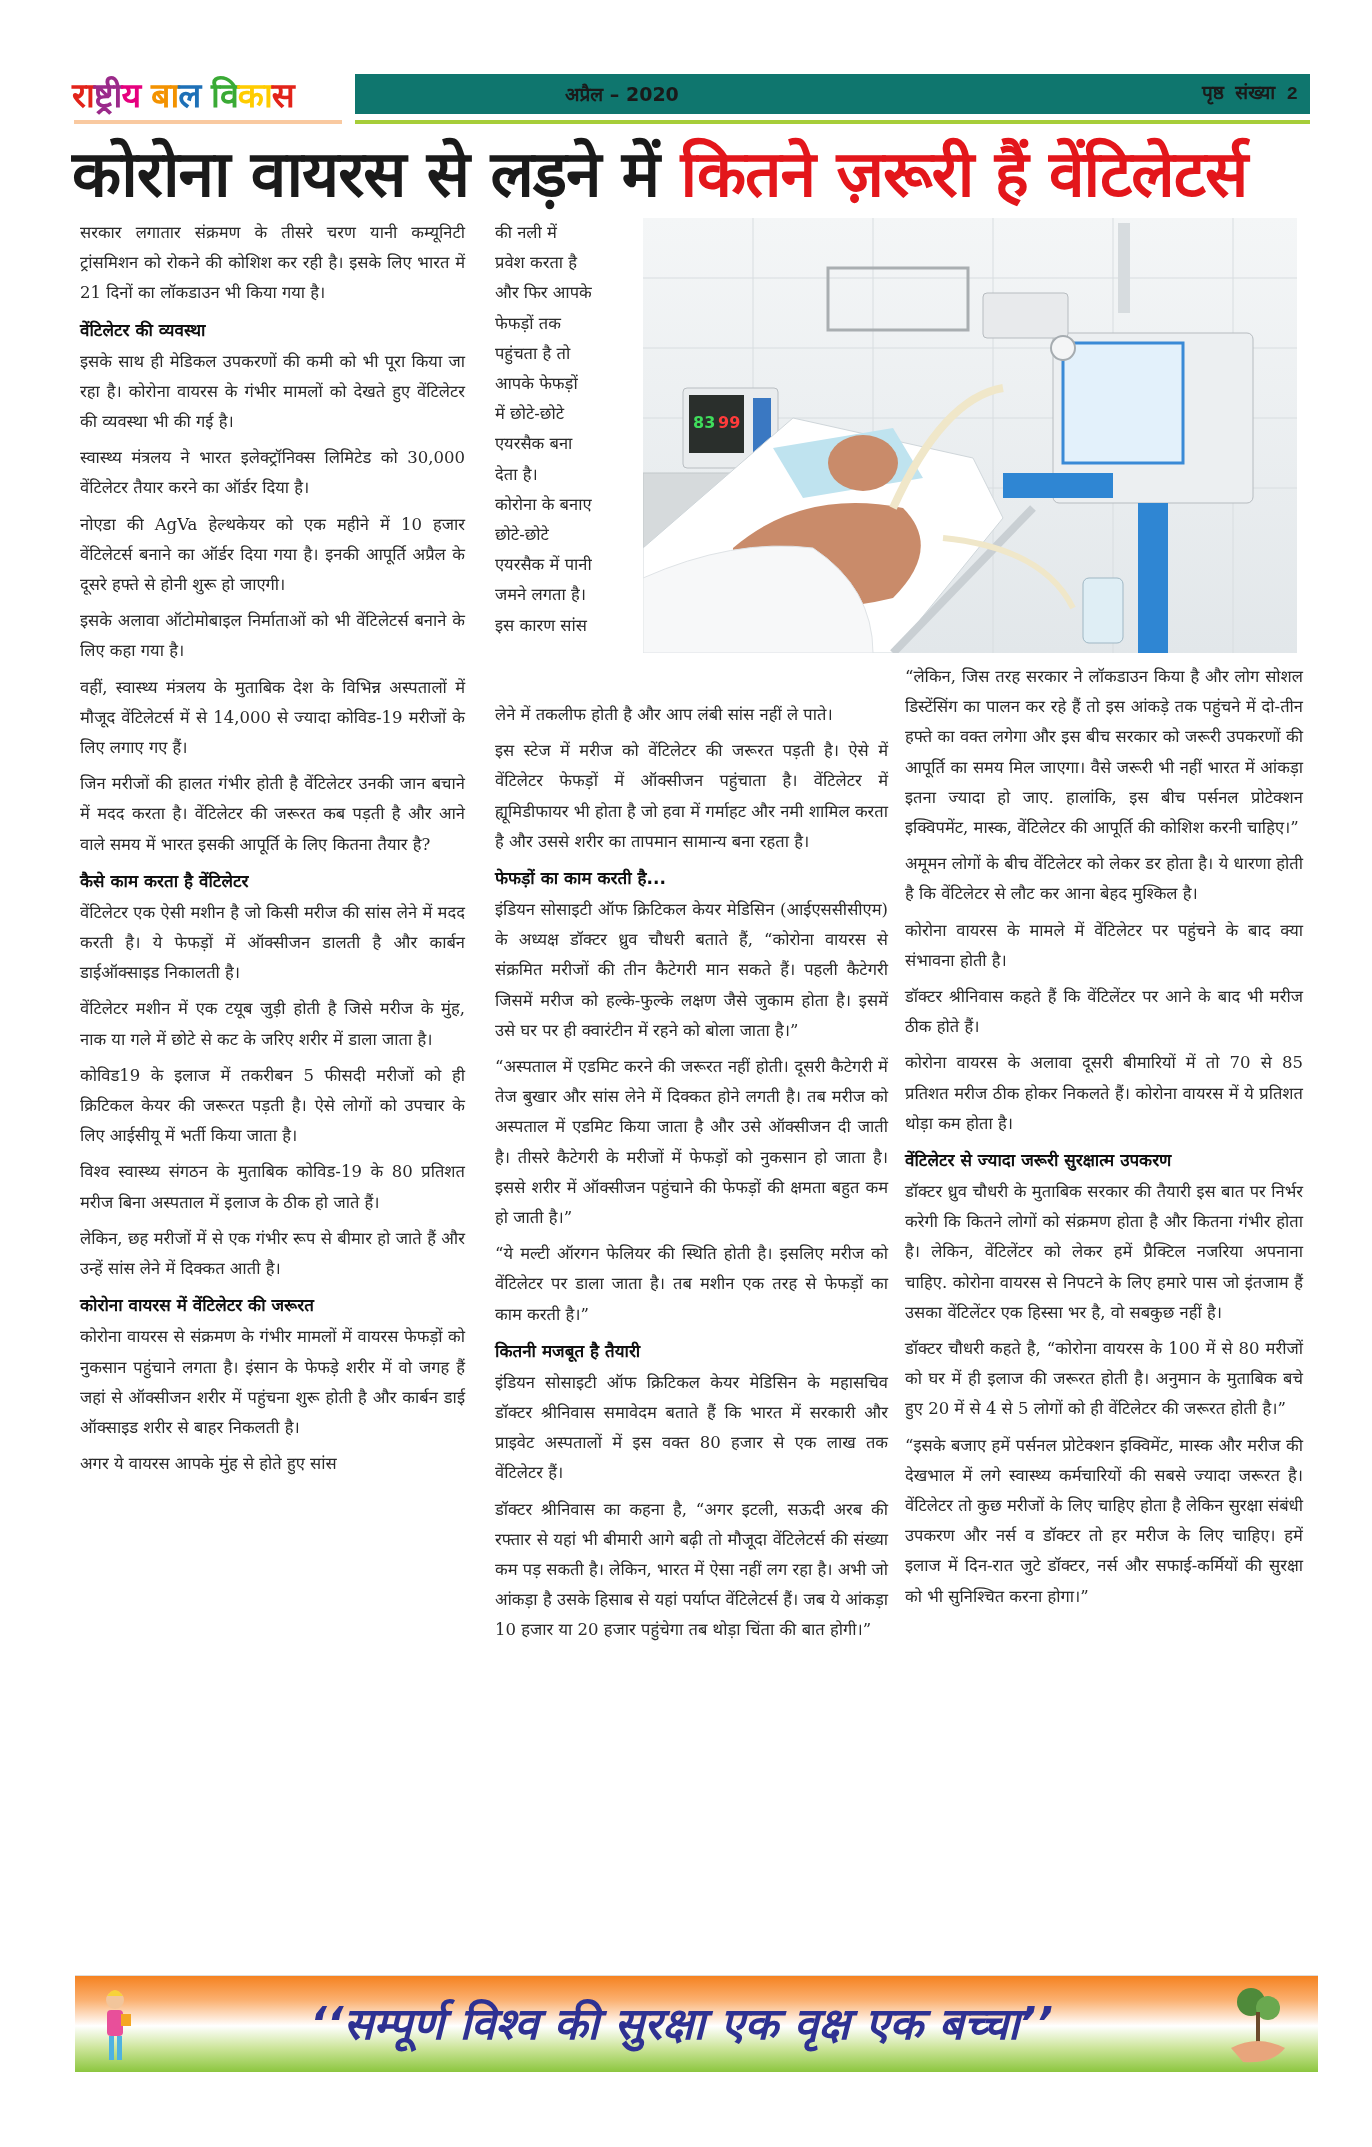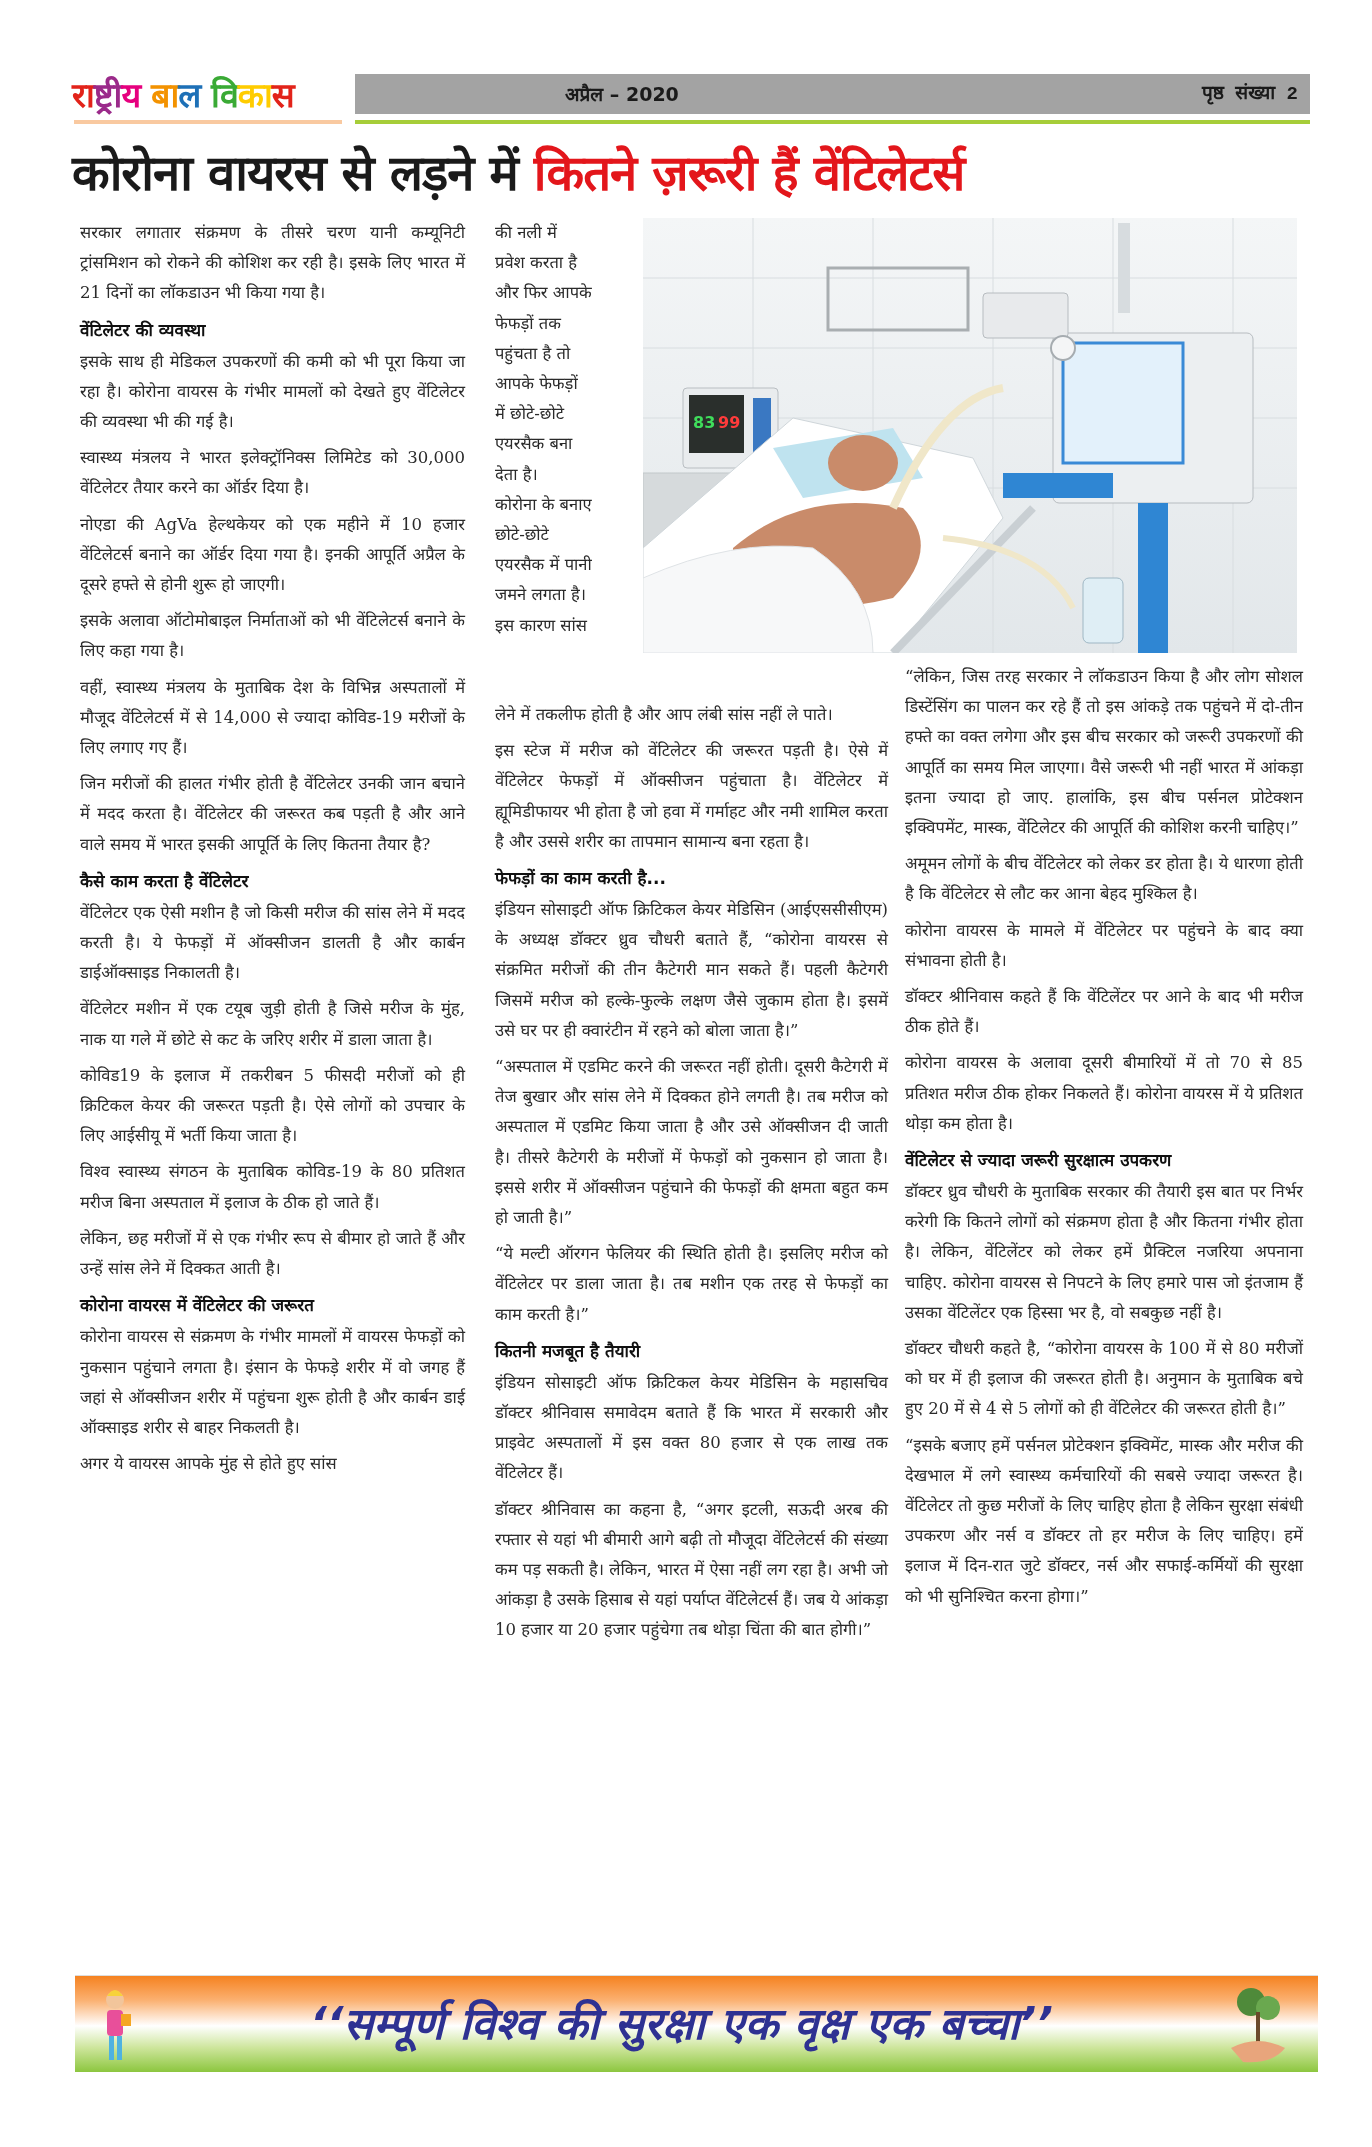--- a/index.html
+++ b/index.html
@@ -8,30 +8,30 @@
 
   
   .masthead { position: absolute; left: 72px; top: 72px; width: 1238px; height: 52px; }
   .logo { position: absolute; left: 0; top: 0; width: 275px; height: 46px;
           font-family: "DejaVu Sans", sans-serif; font-weight: bold; font-size: 34px; line-height: 46px;
           letter-spacing: -1px; white-space: nowrap; }
   .logo .c1 { color: #e2231a; } .logo .c2 { color: #9b2a8a; } .logo .c3 { color: #e6007e; }
   .logo .c4 { color: #f39200; } .logo .c5 { color: #1d70b7; } .logo .c6 { color: #3aaa35; }
   .logo .c7 { color: #ffcc00; } .logo .c8 { color: #e2231a; }
   .logo-underline { position: absolute; left: 2px; top: 48px; width: 268px; height: 4px; background: #f9c9a0; }
-  .hbar { position: absolute; left: 283px; top: 2px; width: 955px; height: 40px; background: #a3a3a3; }
+  .hbar { position: absolute; left: 283px; top: 2px; width: 955px; height: 40px; background: #0f766e; }
   .hbar-line { position: absolute; left: 283px; top: 48px; width: 955px; height: 4px; background: #a6cd39; }
   .hbar .date { position: absolute; left: 210px; top: 0; line-height: 40px; font-family: "DejaVu Sans", sans-serif;
                 font-weight: bold; font-size: 19px; color: #1a1a1a; }
   .hbar .pageno { position: absolute; right: 12px; top: 0; line-height: 40px; font-family: Liberation Mono, monospace;
                   font-weight: bold; font-size: 19px; color: #1a1a1a; }
 
   
   .headline { position: absolute; left: 72px; top: 140px; width: 1238px; height: 68px;
-              font-family: "DejaVu Sans", sans-serif; font-weight: bold; font-size: 49px; line-height: 68px;
+              font-family: "DejaVu Sans", sans-serif; font-weight: bold; font-size: 64px; line-height: 68px;
               white-space: nowrap; letter-spacing: -1px; }
   .headline .black { color: #1a1a1a; }
   .headline .red { color: #e3161b; }
 
   
   .col { position: absolute; font-size: 16.5px; line-height: 30.2px; text-align: justify; color: #2a2a2a; }
   .col p { margin: 0 0 6px 0; }
   .col h3 { margin: 0 0 2px 0; font-size: 17px; font-weight: bold; line-height: 30px; color: #111; font-family: "DejaVu Sans", sans-serif; }
   .col1 { left: 80px; top: 218px; width: 385px; }
   .col2a { left: 495px; top: 218px; width: 145px; text-align: left; }

